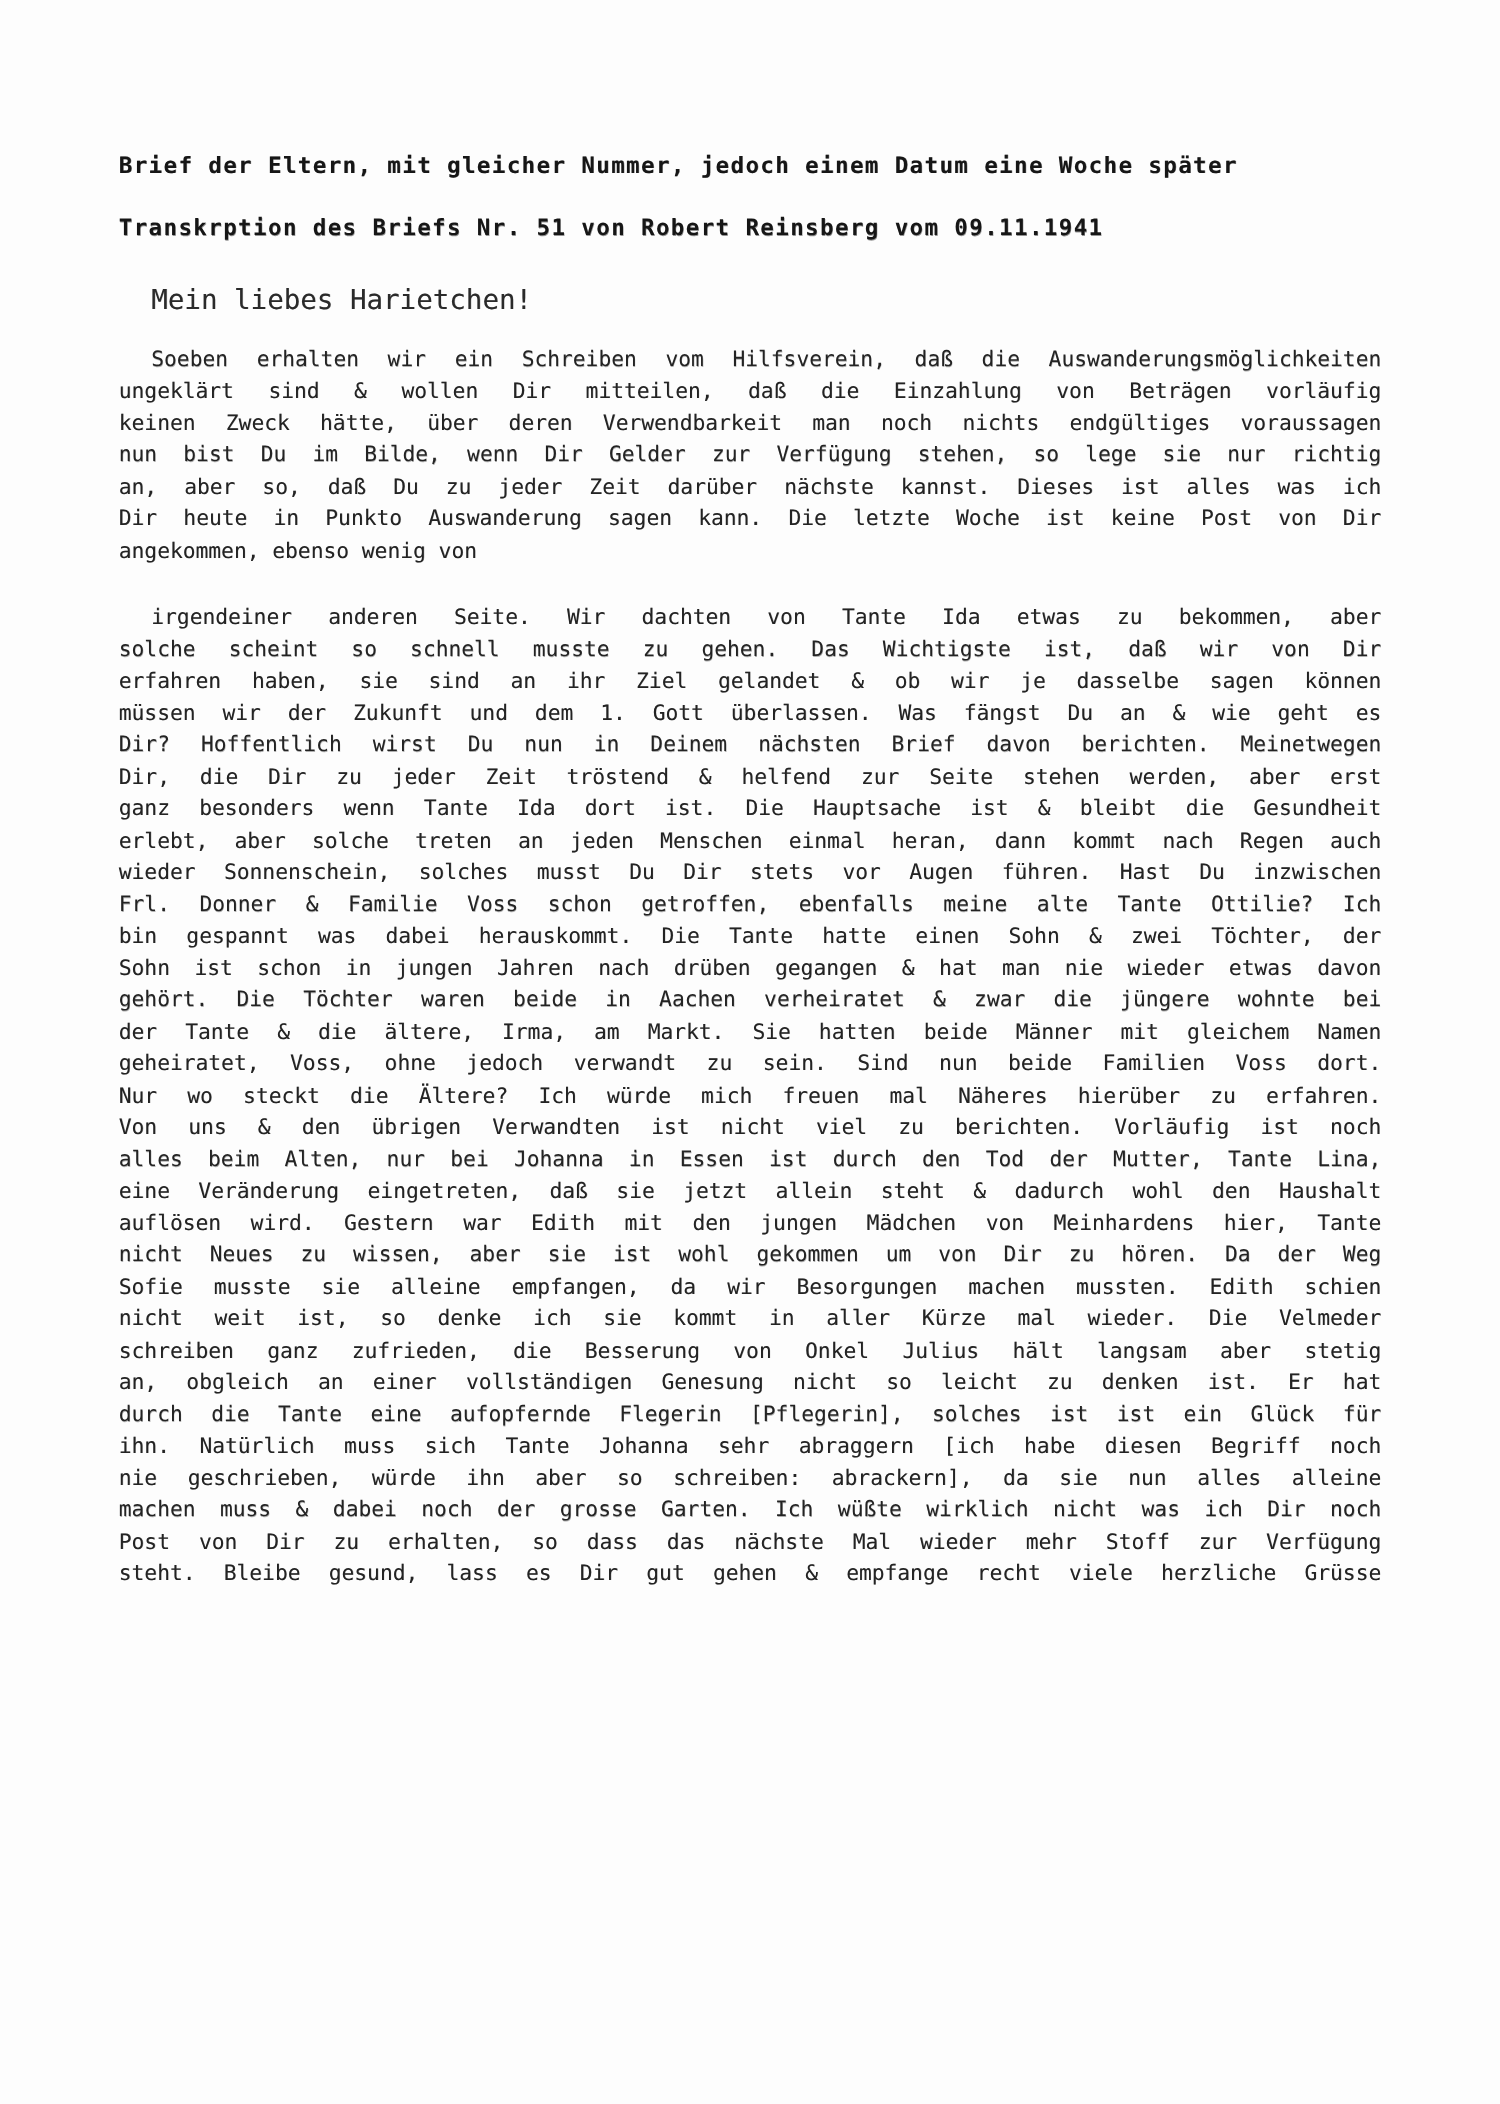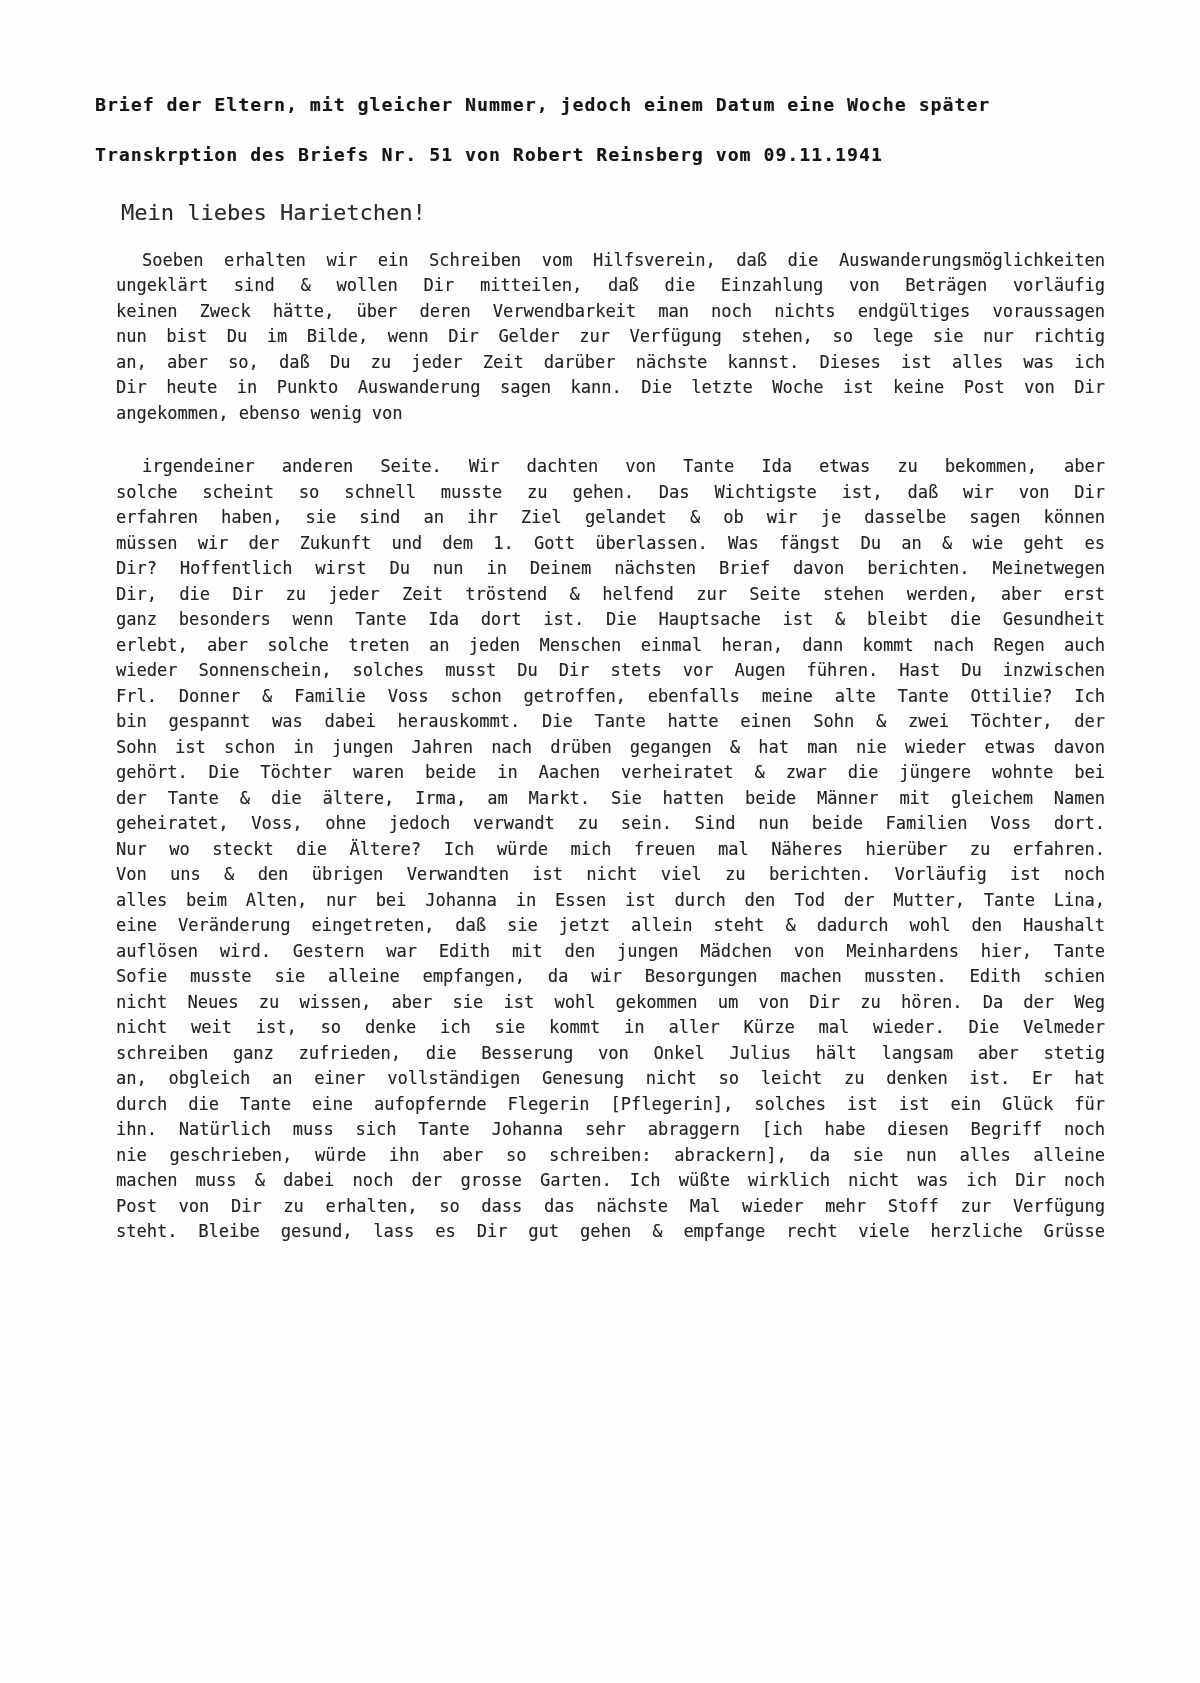--- a/index.html
+++ b/index.html
@@ -11,21 +11,21 @@
     overflow: hidden;
   }
   .page {
     position: relative;
     width: 1200px;
     height: 1683px;
     background: #fdfdfd;
     overflow: hidden;
   }
   .content {
-    padding: 92px 95px 0 95px;
+    padding: 120px 95px 0 95px;
     color: #1f1f1f;
   }
   .heading {
     font-size: 18px;
     font-weight: bold;
     line-height: 26px;
     letter-spacing: 1.1px;
     white-space: nowrap;
     color: #161616;
     text-shadow: 0.4px 0.4px 0 rgba(20,20,20,0.45);
@@ -39,21 +39,20 @@
     color: #2a2a2a;
     text-shadow: 0.3px 0.3px 0 rgba(30,30,30,0.35);
   }
   .letter-body { display: block; }
   .paragraph {
     margin-top: 22px;
     font-size: 17px;
     line-height: 25.5px;
     color: #232323;
     text-shadow: 0.3px 0.3px 0 rgba(30,30,30,0.35);
-    margin-left: 21px;
   }
   .paragraph + .paragraph { margin-top: 28px; }
   .line {
     text-align: justify;
     text-align-last: justify;
     min-height: 25.5px;
   }
   .line.first { padding-left: 26px; }
   .line.last { text-align-last: left; }
 </style>
@@ -89,22 +88,22 @@
           <div class="line">bin gespannt was dabei herauskommt. Die Tante hatte einen Sohn &amp; zwei Töchter, der</div>
           <div class="line">Sohn ist schon in jungen Jahren nach drüben gegangen &amp; hat man nie wieder etwas davon</div>
           <div class="line">gehört. Die Töchter waren beide in Aachen verheiratet &amp; zwar die jüngere wohnte bei</div>
           <div class="line">der Tante &amp; die ältere, Irma, am Markt. Sie hatten beide Männer mit gleichem Namen</div>
           <div class="line">geheiratet, Voss, ohne jedoch verwandt zu sein. Sind nun beide Familien Voss dort.</div>
           <div class="line">Nur wo steckt die Ältere? Ich würde mich freuen mal Näheres hierüber zu erfahren.</div>
           <div class="line">Von uns &amp; den übrigen Verwandten ist nicht viel zu berichten. Vorläufig ist noch</div>
           <div class="line">alles beim Alten, nur bei Johanna in Essen ist durch den Tod der Mutter, Tante Lina,</div>
           <div class="line">eine Veränderung eingetreten, daß sie jetzt allein steht &amp; dadurch wohl den Haushalt</div>
           <div class="line">auflösen wird. Gestern war Edith mit den jungen Mädchen von Meinhardens hier, Tante</div>
+          <div class="line">nicht Neues zu wissen, aber sie ist wohl gekommen um von Dir zu hören. Da der Weg</div>
           <div class="line">Sofie musste sie alleine empfangen, da wir Besorgungen machen mussten. Edith schien</div>
-          <div class="line">nicht Neues zu wissen, aber sie ist wohl gekommen um von Dir zu hören. Da der Weg</div>
           <div class="line">nicht weit ist, so denke ich sie kommt in aller Kürze mal wieder. Die Velmeder</div>
           <div class="line">schreiben ganz zufrieden, die Besserung von Onkel Julius hält langsam aber stetig</div>
           <div class="line">an, obgleich an einer vollständigen Genesung nicht so leicht zu denken ist. Er hat</div>
           <div class="line">durch die Tante eine aufopfernde Flegerin [Pflegerin], solches ist ist ein Glück für</div>
           <div class="line">ihn. Natürlich muss sich Tante Johanna sehr abraggern [ich habe diesen Begriff noch</div>
           <div class="line">nie geschrieben, würde ihn aber so schreiben: abrackern], da sie nun alles alleine</div>
           <div class="line">machen muss &amp; dabei noch der grosse Garten. Ich wüßte wirklich nicht was ich Dir noch</div>
           <div class="line">Post von Dir zu erhalten, so dass das nächste Mal wieder mehr Stoff zur Verfügung</div>
           <div class="line">steht. Bleibe gesund, lass es Dir gut gehen &amp; empfange recht viele herzliche Grüsse</div>
         </div>

